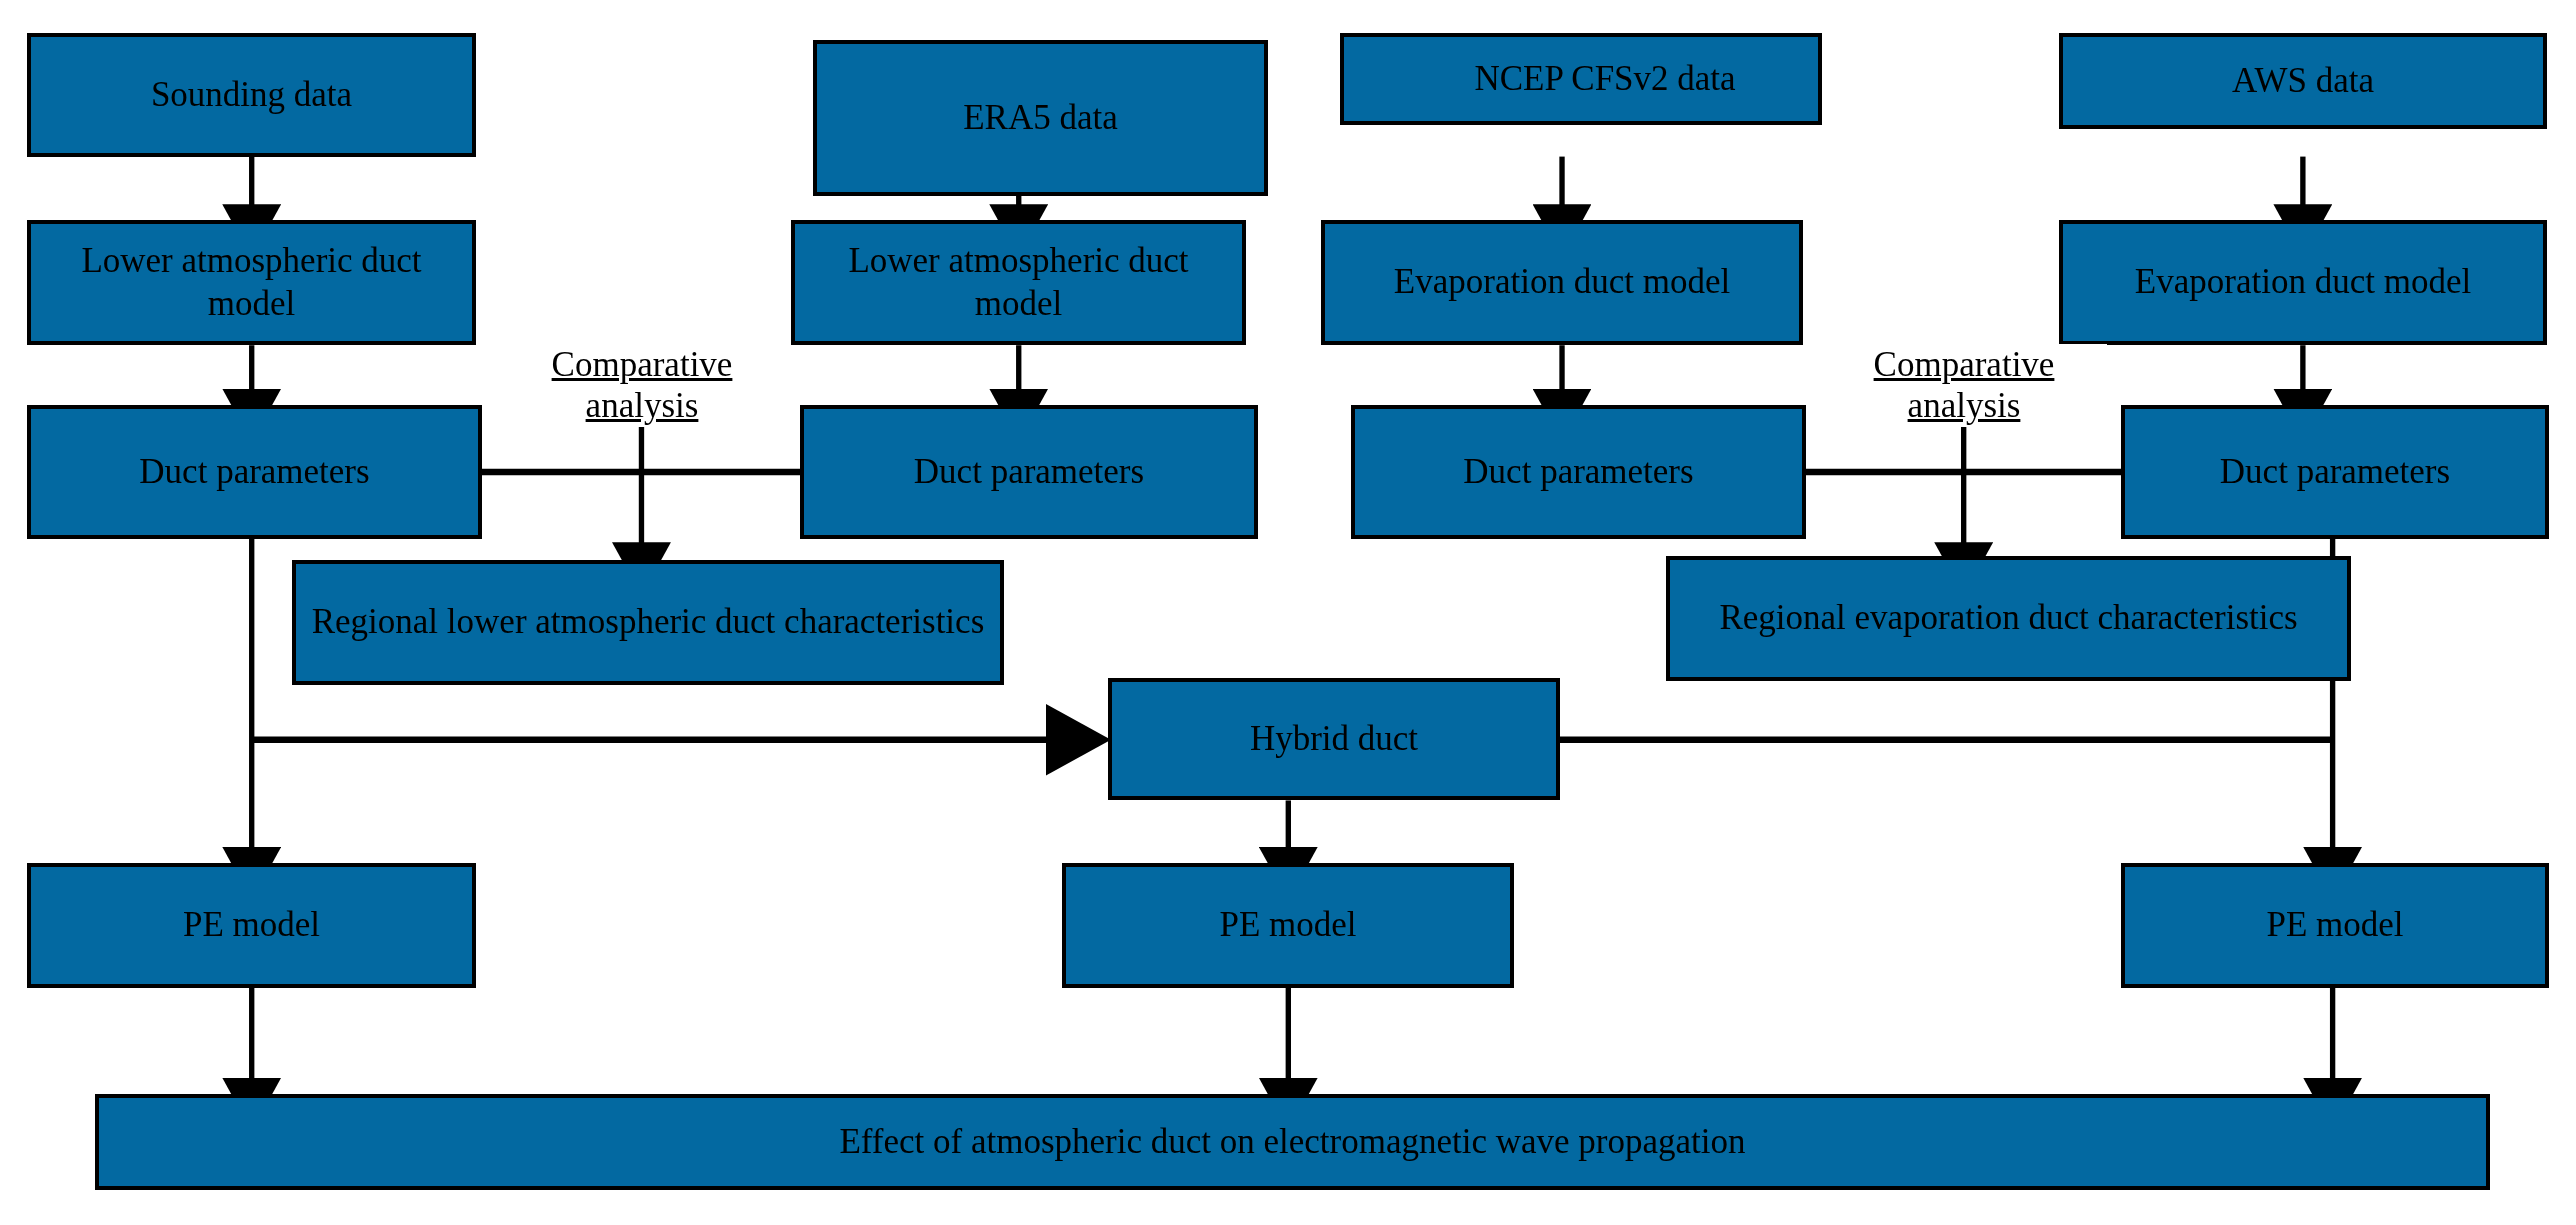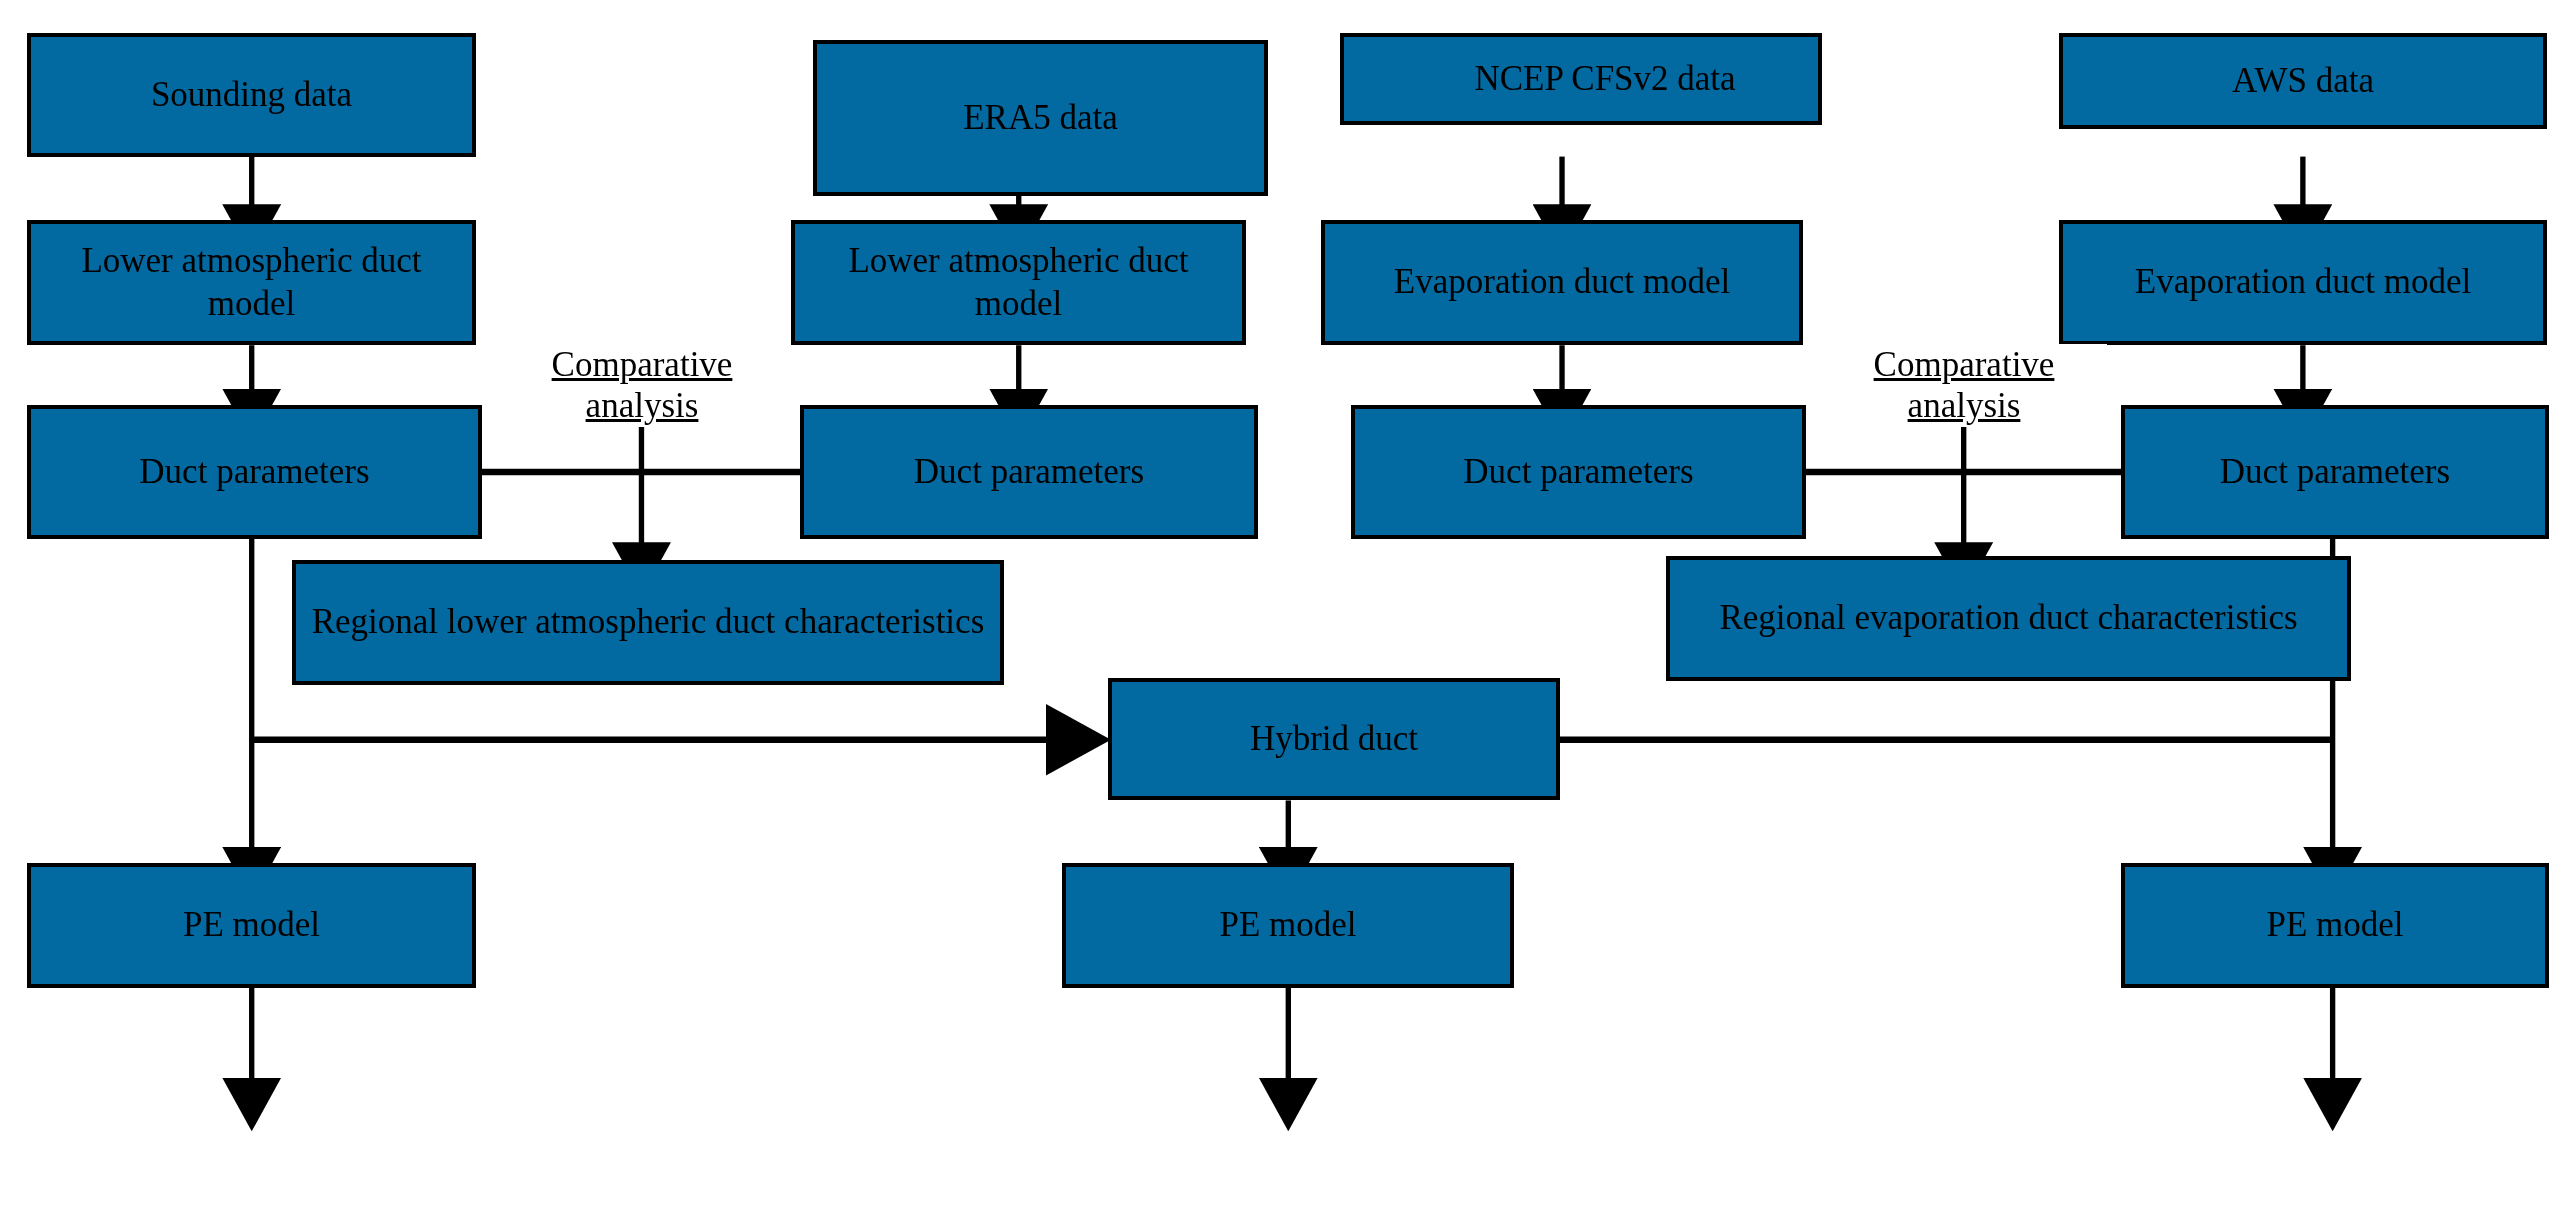--- a/index.html
+++ b/index.html
@@ -125,15 +125,18 @@
   <div class="node" style="left:27px;top:863px;width:449px;height:125px;">
     <span class="fs58">PE model</span>
   </div>
   <div class="node" style="left:1062px;top:863px;width:452px;height:125px;">
     <span class="fs58">PE model</span>
   </div>
   <div class="node" style="left:2121px;top:863px;width:428px;height:125px;">
     <span class="fs58">PE model</span>
   </div>
 
+  <div class="node" style="left:95px;top:1094px;width:2395px;height:96px;">
+    <span class="fs58">Effect of atmospheric duct on electromagnetic wave propagation</span>
+  </div>
 
 </div>
 
 
 </body></html>

